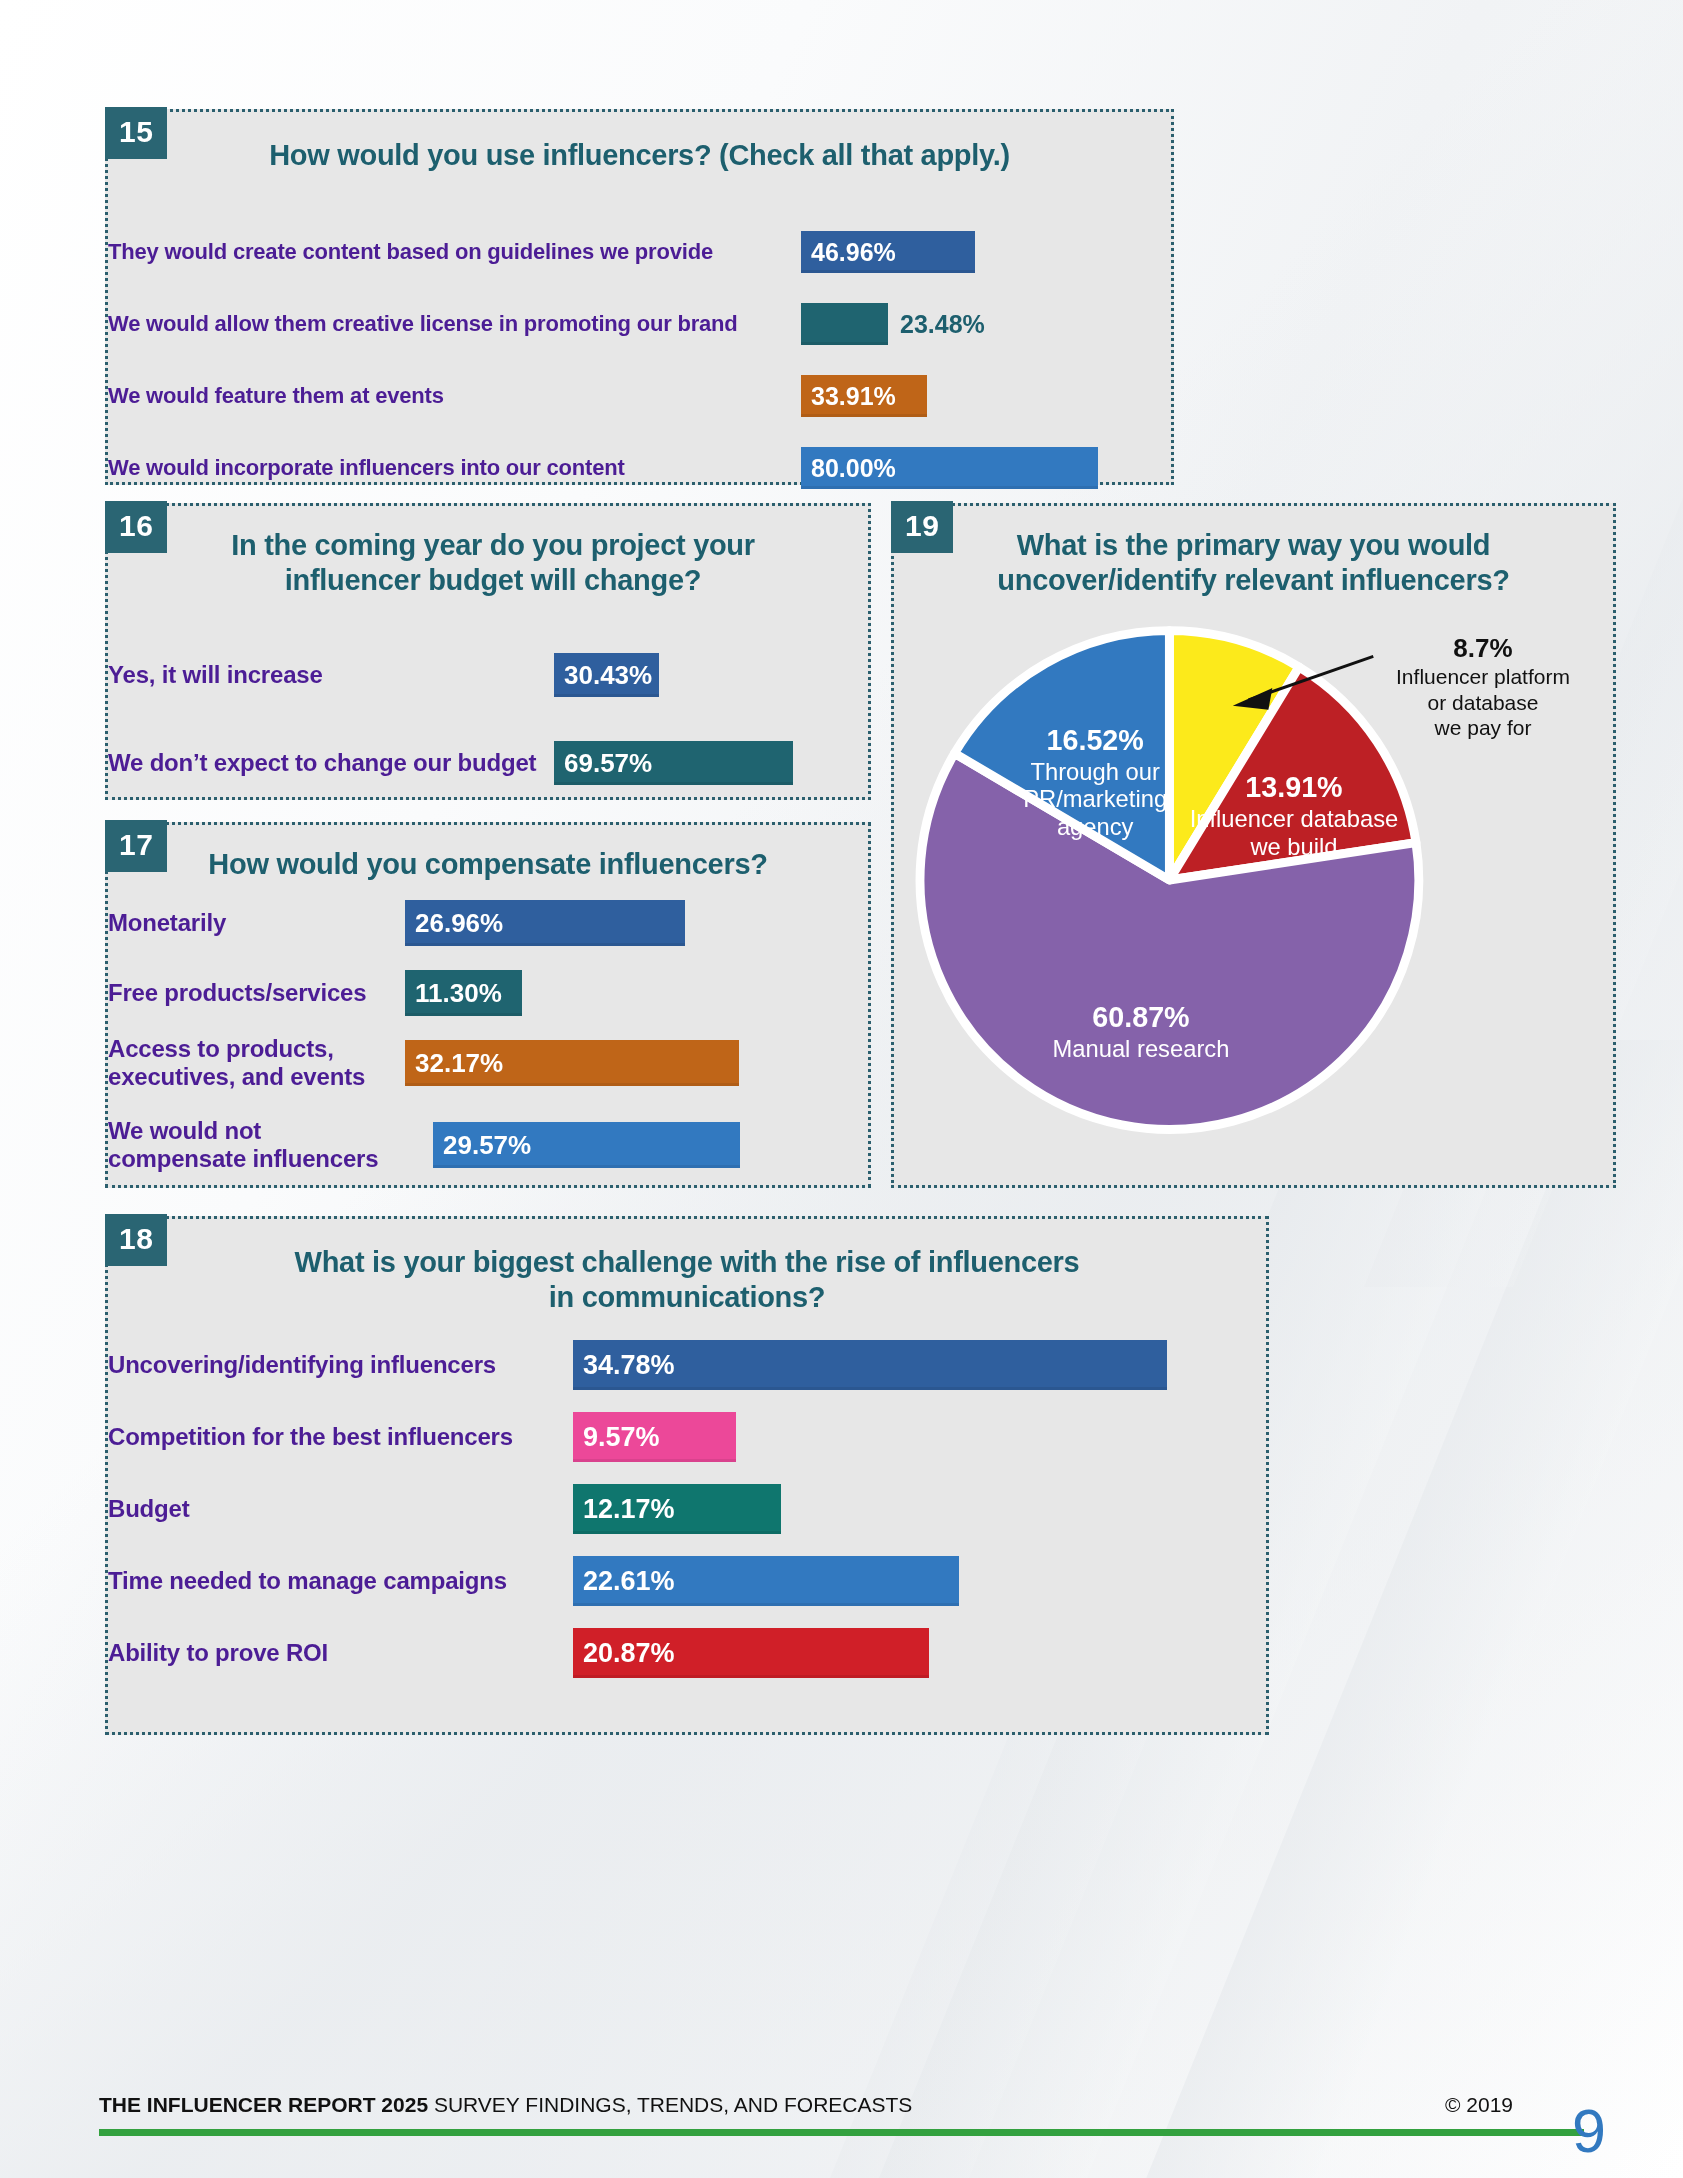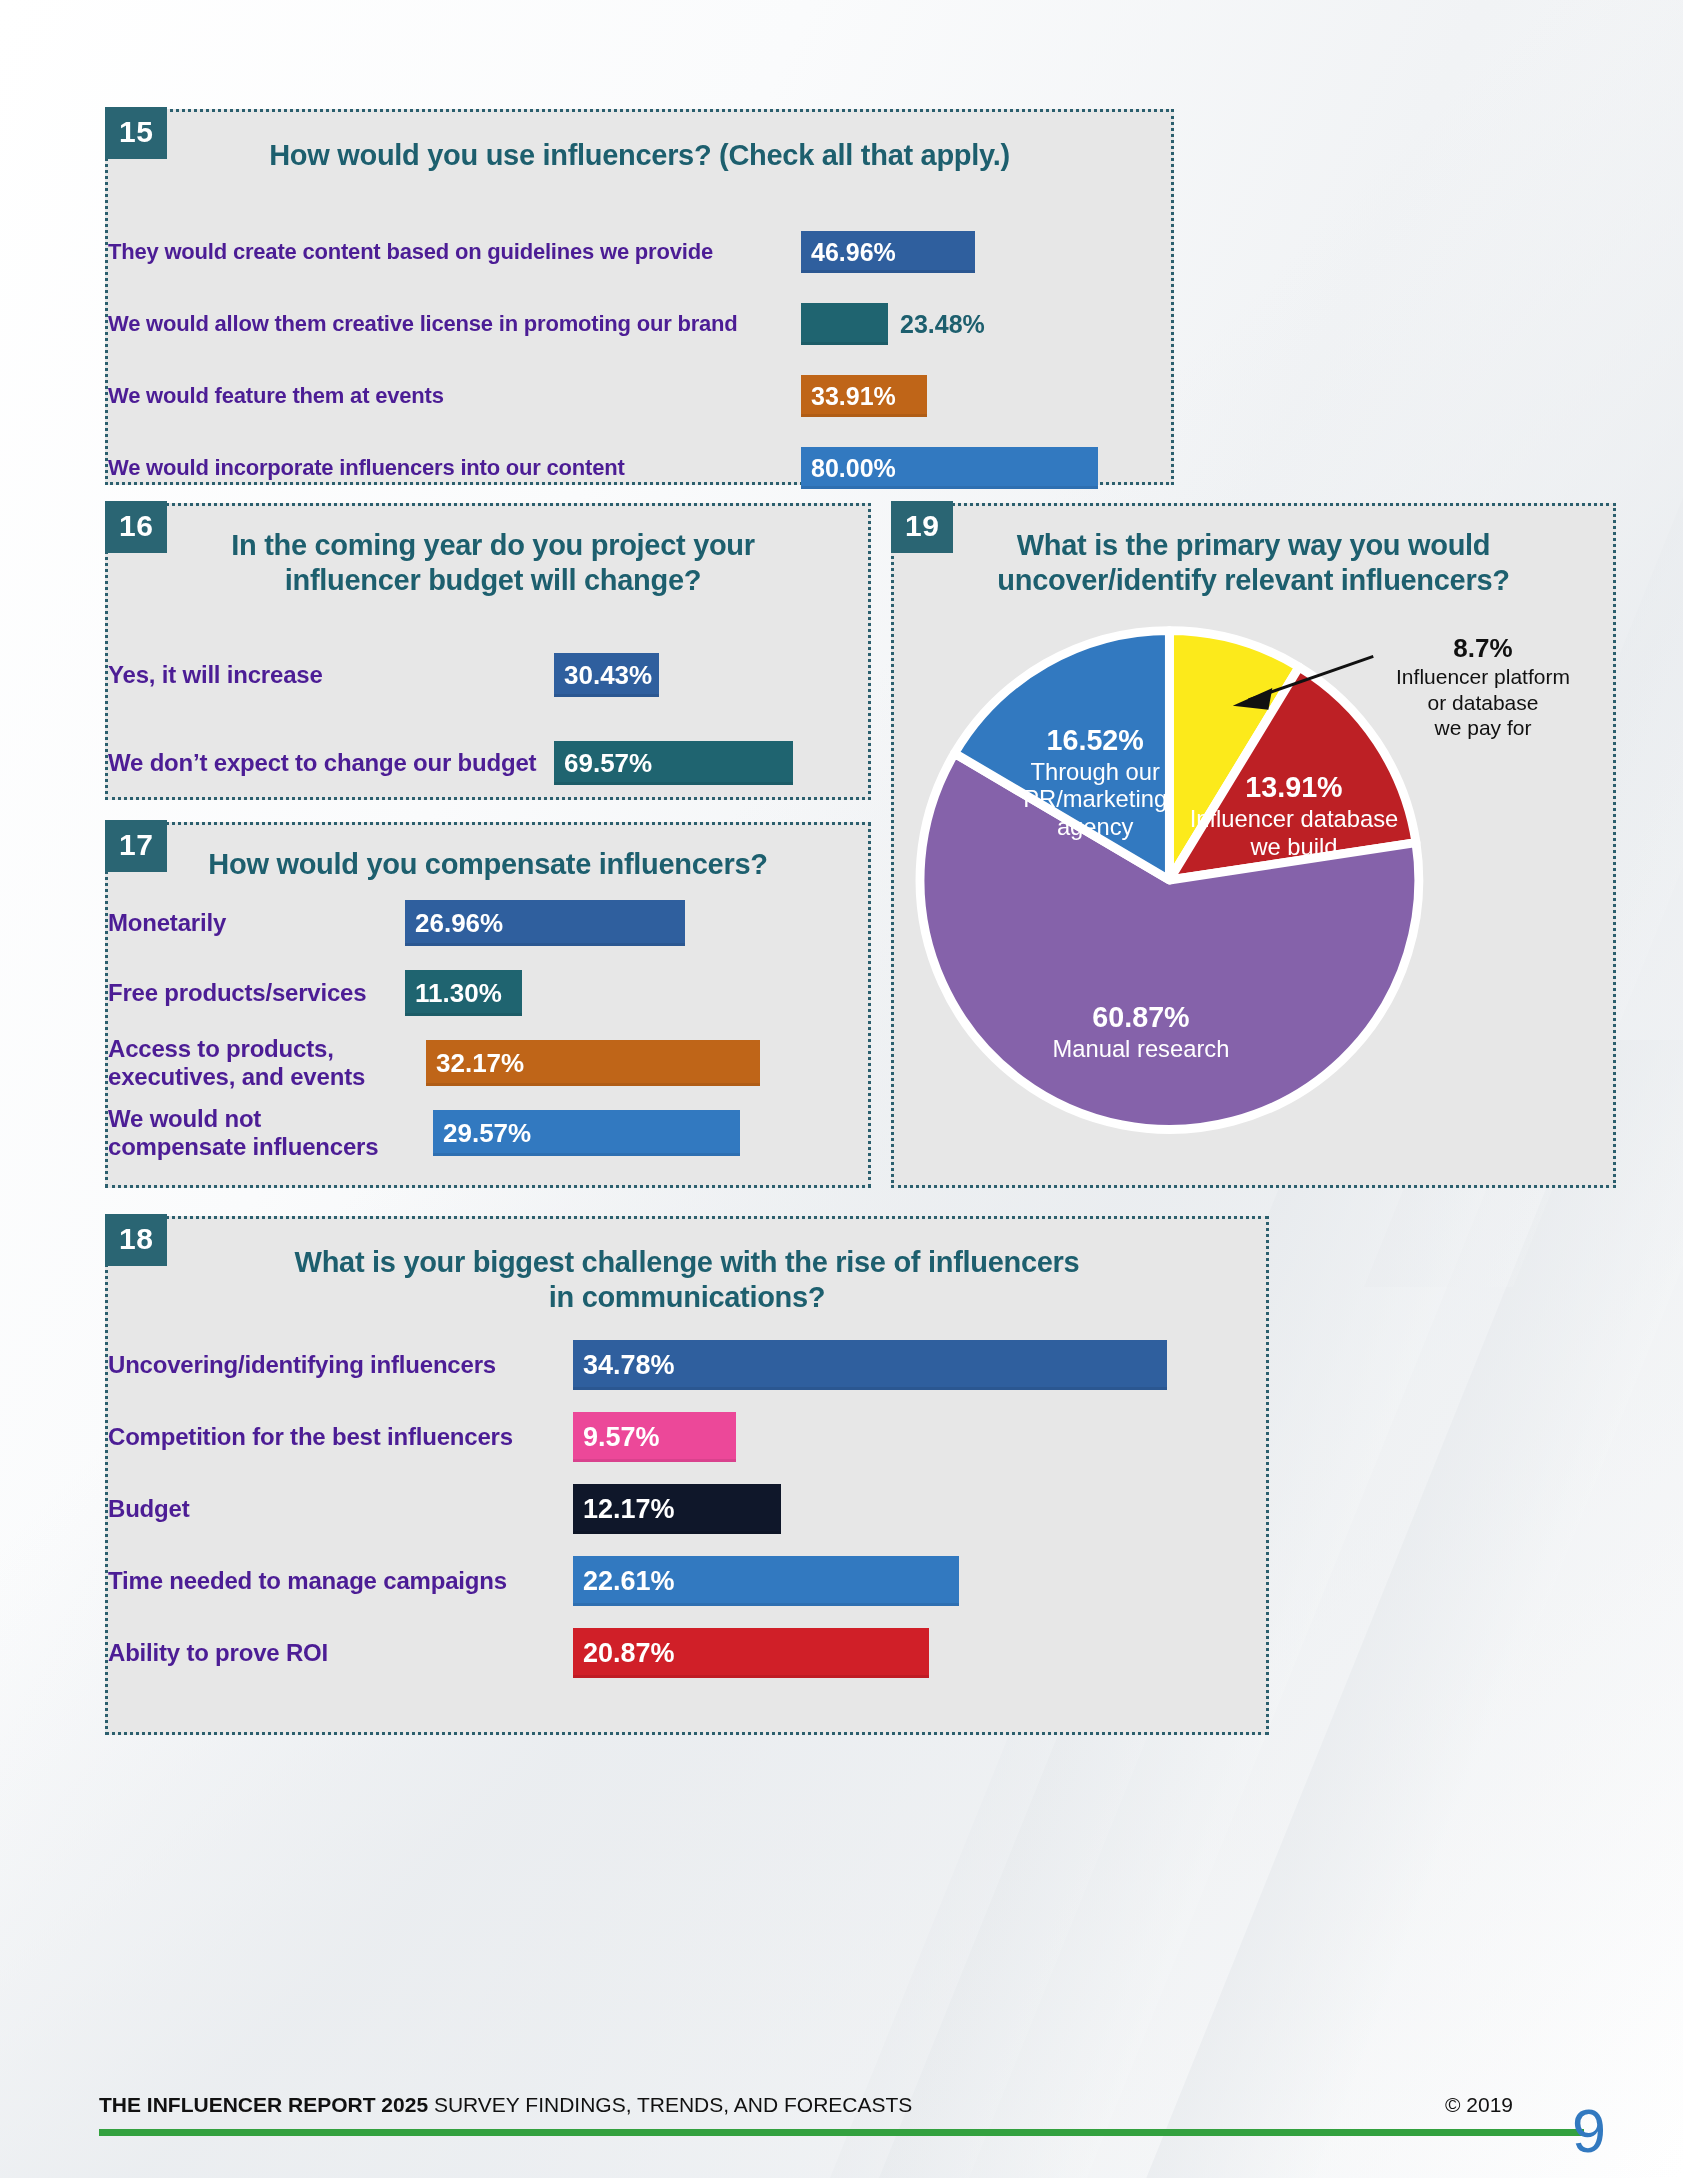--- a/index.html
+++ b/index.html
@@ -204,21 +204,21 @@
           </div>
         </div>
         <div class="row" style="margin-bottom: 24px; height: 46px;">
           <div class="rowlabel" style="width: 297px; font-size: 24px;">Free products/services</div>
           <div class="barwrap" style="height: 46px;">
             <div class="bar" style="width: 117px; height: 46px; background: rgb(31, 100, 112); font-size: 26px;">
               <span>11.30%</span>
             </div>
           </div>
         </div>
-        <div class="row" style="margin-bottom: 24px; height: 46px; gap: 21px;">
+        <div class="row" style="margin-bottom: 36px; height: 46px;">
           <div class="rowlabel" style="width: 297px; font-size: 24px;">Access to products, executives, and events</div>
           <div class="barwrap" style="height: 46px;">
             <div class="bar" style="width: 334px; height: 46px; background: rgb(191, 101, 24); font-size: 26px; text-align: right;">
               <span>32.17%</span>
             </div>
           </div>
         </div>
         <div class="row" style="margin-bottom: 24px; height: 46px; gap: 28px;">
           <div class="rowlabel" style="width: 297px; font-size: 24px;">We would not compensate influencers</div>
           <div class="barwrap" style="height: 46px;">
@@ -246,21 +246,21 @@
           <div class="rowlabel" style="width: 465px; font-size: 24px;">Competition for the best influencers</div>
           <div class="barwrap" style="height: 50px;">
             <div class="bar" style="width: 163px; height: 50px; background: #ec4899; font-size: 27px;">
               <span>9.57%</span>
             </div>
           </div>
         </div>
         <div class="row" style="margin-bottom: 22px; height: 50px;">
           <div class="rowlabel" style="width: 465px; font-size: 24px;">Budget</div>
           <div class="barwrap" style="height: 50px;">
-            <div class="bar" style="width: 208px; height: 50px; background: #0f172a; font-size: 27px;">
+            <div class="bar" style="width: 208px; height: 50px; background: #0f766e; font-size: 27px;">
               <span>12.17%</span>
             </div>
           </div>
         </div>
         <div class="row" style="margin-bottom: 22px; height: 50px;">
           <div class="rowlabel" style="width: 465px; font-size: 24px;">Time needed to manage campaigns</div>
           <div class="barwrap" style="height: 50px;">
             <div class="bar" style="width: 386px; height: 50px; background: rgb(50, 121, 192); font-size: 27px;">
               <span>22.61%</span>
             </div>

